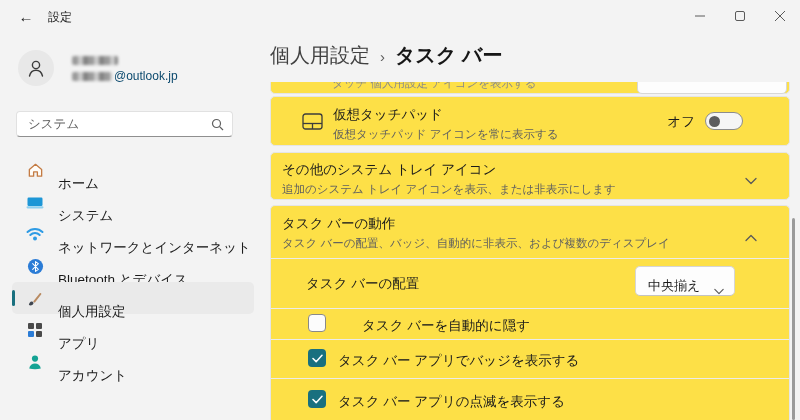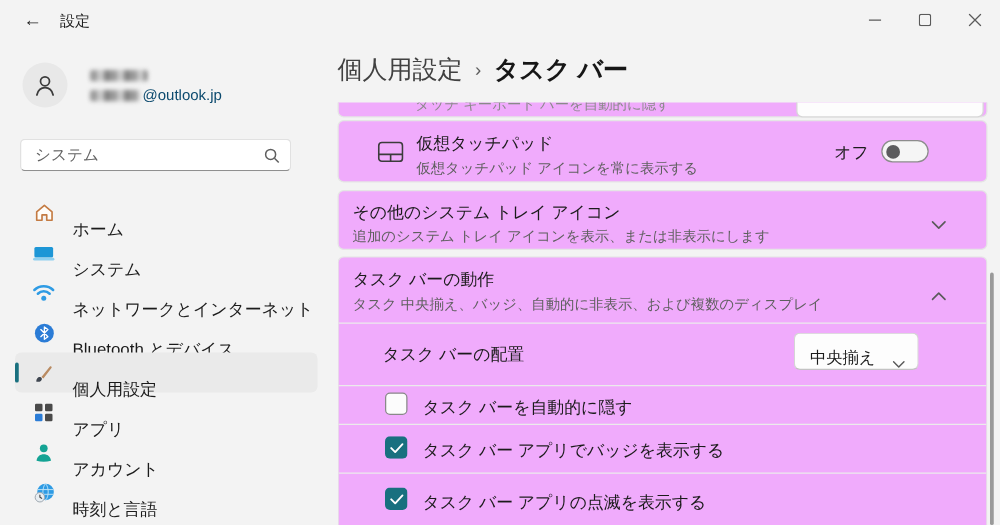--- a/index.html
+++ b/index.html
@@ -44,21 +44,21 @@
     display:flex; align-items:center; justify-content:center; }
   .nav-label { font-size:13.5px; color:#1b1b1b; white-space:nowrap;margin-top:28px; }
 
   
   .breadcrumb { position:absolute; left:270px; top:42px; display:flex; align-items:center; gap:10px; }
   .crumb-parent { font-size:20px; color:#414141; }
   .crumb-sep { font-size:15px; color:#5c5c5c; padding-top:2px; }
   .crumb-current { font-size:20px; font-weight:700; color:#161616; }
 
   .scrollarea { position:absolute; left:266px; top:82px; width:534px; height:338px; overflow:hidden; }
-  .card { position:absolute; left:4px; width:520px; background:#f0abfc;
+  .card { position:absolute; left:4px; width:520px; background:#fde047;
     border:1px solid #e5e5e5; border-radius:5px; }
   .card-title { font-size:13.5px; color:#1b1b1b; }
   .card-sub { font-size:11.5px; color:#5f5f5f; margin-top:3px; }
 
   .clip-text { position:absolute; left:66px; top:-6px; font-size:11.5px; color:#8a8a8a; white-space:nowrap; }
   .clip-dropdown { position:absolute; left:371px; top:-24px; width:150px; height:36px;
     background:#fdfdfd; border:1px solid #d7d7d7; border-radius:5px; }
 
   .toggle { position:absolute; top:15px; right:46px; width:38px; height:18px;
     border:1px solid #8c8c8c; border-radius:10px; background:#f5f5f5; }
@@ -197,45 +197,34 @@
     <div class="nav-item">
       <span class="nav-icon">
         <svg width="16" height="16" viewBox="0 0 16 16">
           <circle cx="8" cy="4.6" r="3.1" fill="#14a394"></circle>
           <path d="M2.2 14.5 C2.8 11 5.2 9.4 8 9.4 C10.8 9.4 13.2 11 13.8 14.5 C10 15.6 6 15.6 2.2 14.5 Z" fill="#14a394"></path>
         </svg>
       </span>
       <span class="nav-label">アカウント</span>
     </div>
 
-    <div class="nav-item">
-      <span class="nav-icon">
-        <svg width="17" height="17" viewBox="0 0 18 18">
-          <circle cx="10" cy="8" r="7" fill="#2e9be4"></circle>
-          <path d="M10 1 C7 4 7 12 10 15 M10 1 C13 4 13 12 10 15 M3.3 6 H16.7 M3.3 10 H16.7" stroke="#bfe3f7" stroke-width="0.8" fill="none"></path>
-          <circle cx="5.2" cy="12.5" r="4" fill="#e8edf1" stroke="#9aa4ad" stroke-width="0.8"></circle>
-          <path d="M5.2 10.6 V12.5 L6.7 13.4" stroke="#4a4a4a" stroke-width="1" fill="none" stroke-linecap="round"></path>
-        </svg>
-      </span>
-      <span class="nav-label">時刻と言語</span>
-    </div>
   </div>
 
 </div>
 
 <div class="breadcrumb">
   <span class="crumb-parent">個人用設定</span>
   <span class="crumb-sep">›</span>
   <span class="crumb-current">タスク バー</span>
 </div>
 
 <div class="scrollarea">
 
   <div class="card" style="top:-40px; height:52px;"></div>
-  <div class="clip-text">タッチ キーボード バーを自動的に隠す</div>
+  <div class="clip-text">タッチ 個人用設定 アイコンを表示する</div>
   <div class="clip-dropdown"></div>
 
   <div class="card" style="top:14px; height:50px;">
     <span class="abs" style="left:31px; top:15px;">
       <svg width="21" height="19" viewBox="0 0 21 19">
         <rect x="1" y="2" width="19" height="15" rx="2.5" fill="none" stroke="#3c3c3c" stroke-width="1.3"></rect>
         <line x1="1" y1="11.5" x2="20" y2="11.5" stroke="#3c3c3c" stroke-width="1.3"></line>
         <line x1="10.5" y1="11.5" x2="10.5" y2="17" stroke="#3c3c3c" stroke-width="1.3"></line>
       </svg>
     </span>
@@ -259,21 +248,21 @@
           <path d="M1 1.5 L6 6.5 L11 1.5" fill="none" stroke="#5a5a5a" stroke-width="1.3" stroke-linecap="round" stroke-linejoin="round"></path>
         </svg>
     </span>
   </div>
 
   <div class="card" style="top:123px; height:300px; border-bottom:none; border-radius:5px 5px 0 0;">
 
     <div class="abs" style="left:0; top:0; width:100%; height:52px;">
       <div class="abs" style="left:11px; top:9px;">
         <div class="card-title">タスク バーの動作</div>
-        <div class="card-sub">タスク 中央揃え、バッジ、自動的に非表示、および複数のディスプレイ</div>
+        <div class="card-sub">タスク バーの配置、バッジ、自動的に非表示、および複数のディスプレイ</div>
       </div>
       <span class="chev" style="top:22px;">
         <svg width="12" height="8" viewBox="0 0 12 8">
             <path d="M1 6.5 L6 1.5 L11 6.5" fill="none" stroke="#5a5a5a" stroke-width="1.3" stroke-linecap="round" stroke-linejoin="round"></path>
           </svg>
       </span>
     </div>
     <div class="divider" style="top:52px;"></div>
 
     <div class="abs" style="left:35px; top:69px; font-size:13.5px; color:#1b1b1b;">タスク バーの配置</div>
@@ -281,21 +270,21 @@
       <span>中央揃え</span>
       <svg width="10" height="7" viewBox="0 0 12 8">
           <path d="M1 1.5 L6 6.5 L11 1.5" fill="none" stroke="#5a5a5a" stroke-width="1.4" stroke-linecap="round" stroke-linejoin="round"></path>
         </svg>
     </div>
     <div class="divider" style="top:102px;"></div>
 
     <div class="checkbox" style="top:108px;">
       
     </div>
-    <div class="cb-label" style="top:111px;">タスク バーを自動的に隠す</div>
+    <div class="cb-label" style="top:111px;margin-left:24px;">タスク バーを自動的に隠す</div>
     <div class="divider" style="top:133px;"></div>
 
     <div class="checkbox checked" style="top: 143px; background: rgb(25, 112, 127);">
       <svg width="11" height="9" viewBox="0 0 12 10">
           <path d="M1 5 L4.5 8.5 L11 1.5" fill="none" stroke="#fff" stroke-width="1.7" stroke-linecap="round" stroke-linejoin="round"></path>
         </svg>
     </div>
     <div class="cb-label" style="top:146px;">タスク バー アプリでバッジを表示する</div>
     <div class="divider" style="top:172px;"></div>
 

